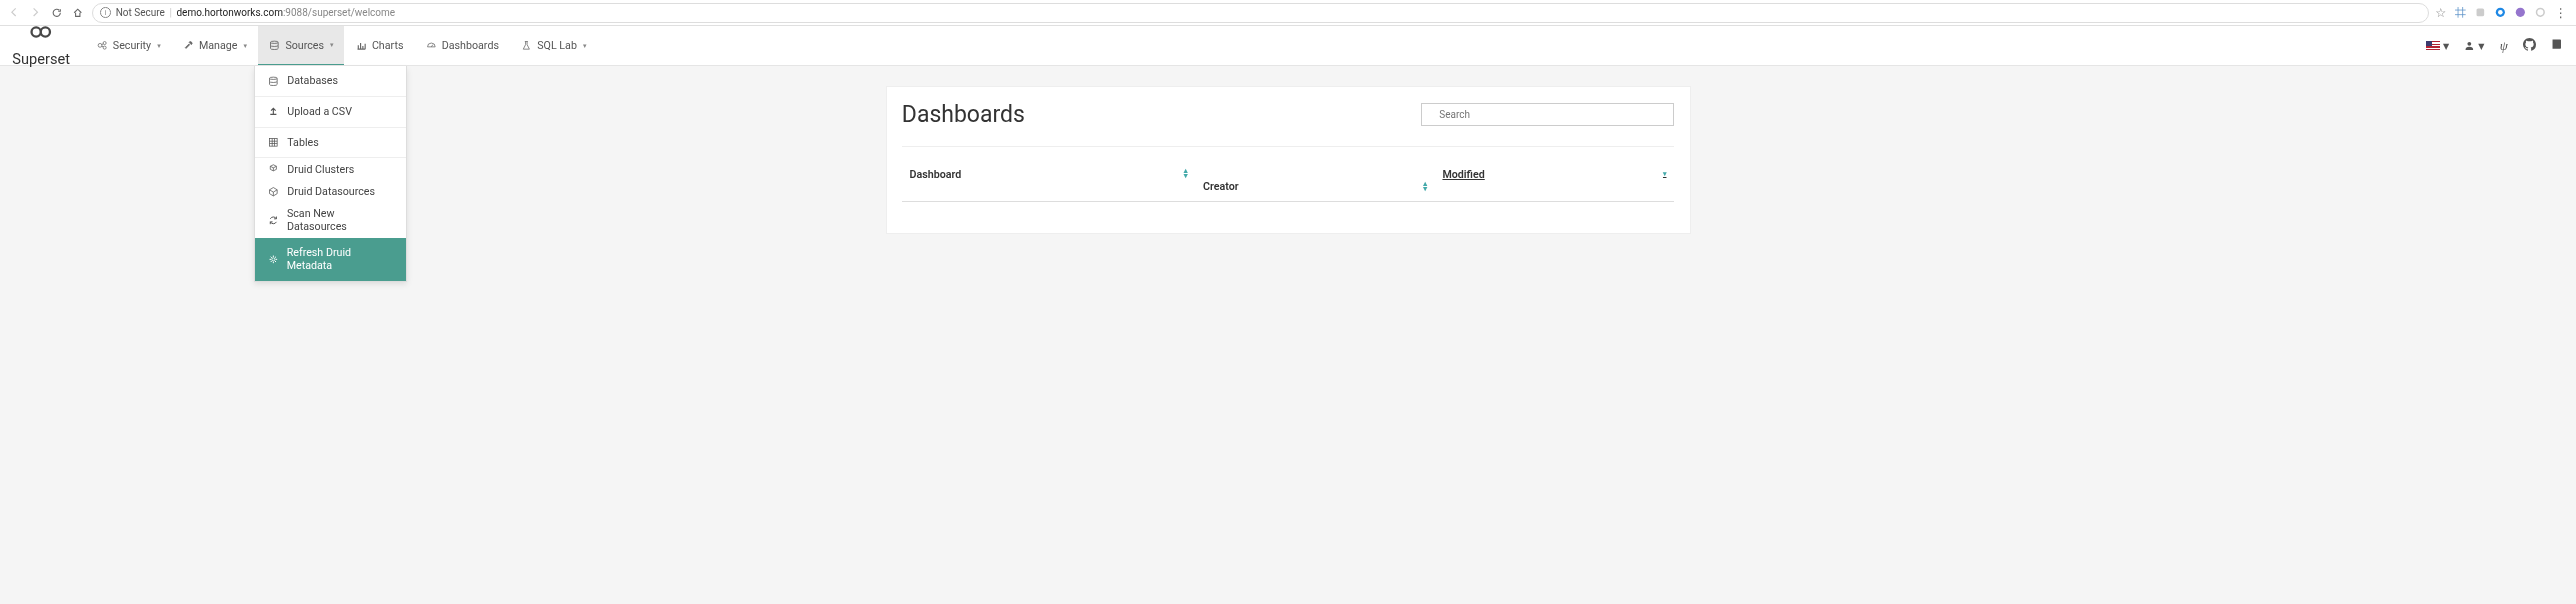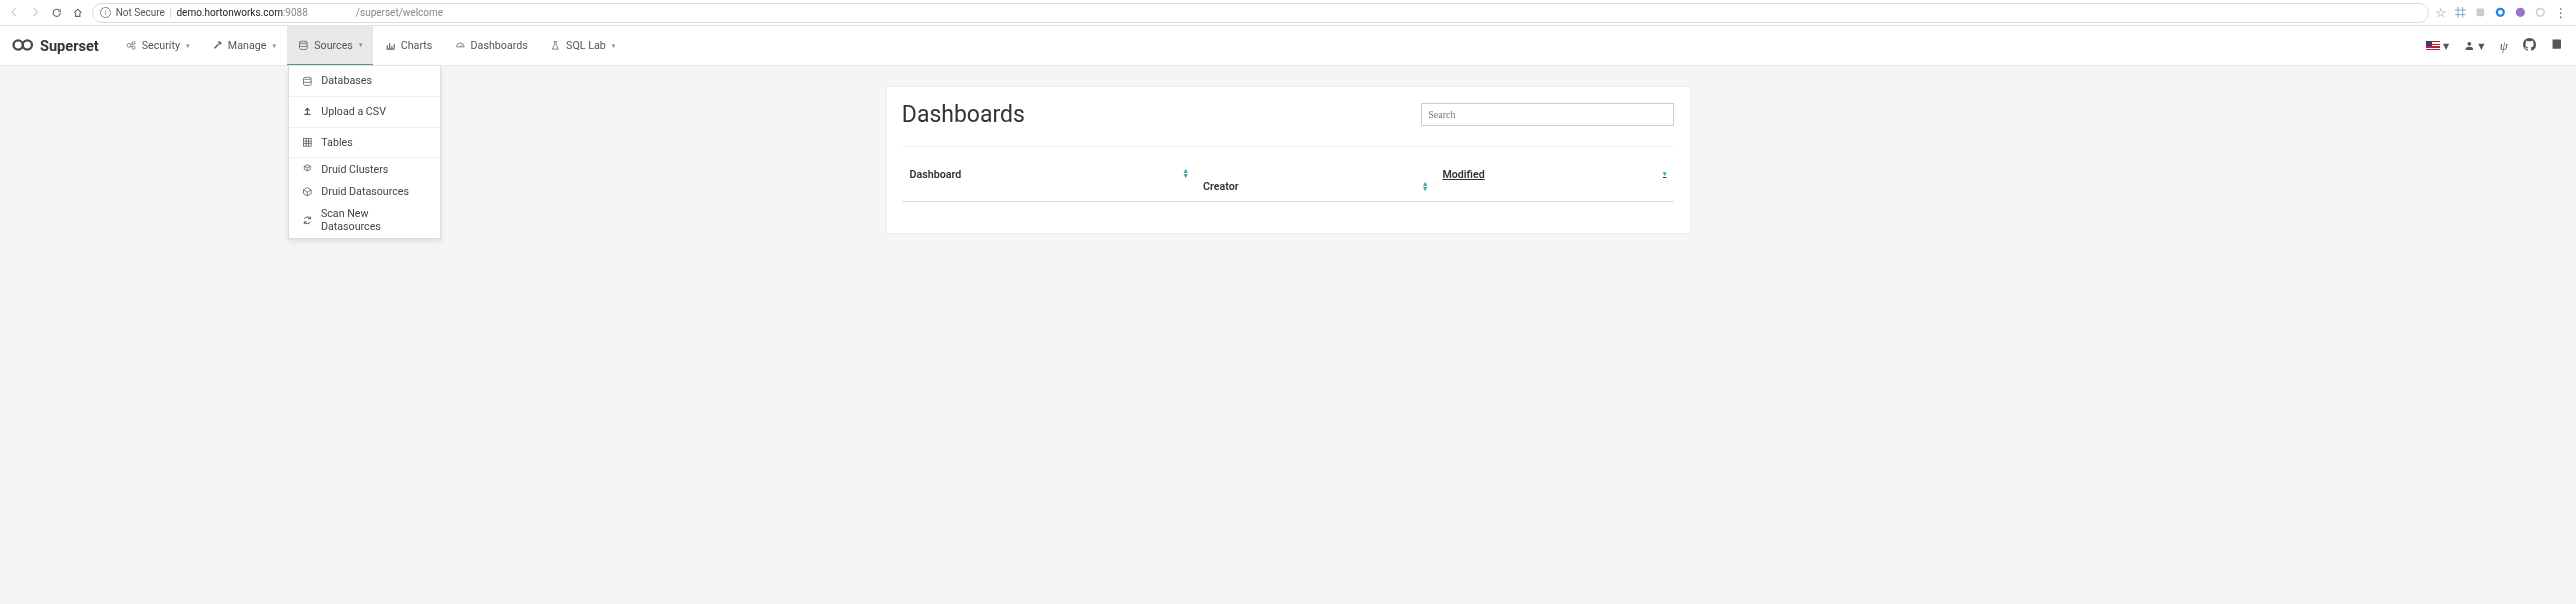--- a/index.html
+++ b/index.html
@@ -32,41 +32,42 @@
       height: 20px;
       padding: 0 7.7px;
       gap: 4.6px;
       font-size: 10px;
       color: #555;
     }
     .url-info-icon { width:10.7px; height:10.7px; border:0.8px solid #888; border-radius:50%; display:flex; align-items:center; justify-content:center; font-size:7px; color:#888; }
     .url-notsecure { color: #555; }
     .url-host { color: #222; text-align: right; }
     .url-port { color: #888; }
-    .url-path { color: #888; margin-left: 48px; }
+    .url-path { color: #888; }
     .browser-right { display:flex; align-items:center; gap:7.7px; padding-right:3.1px;}
     .ext-icon { width:12.3px; height:12.3px; display:flex; align-items:center; justify-content:center; }
     
     
     .navbar {
       background: #fff;
       height: 40px;
       display: flex;
       align-items: center;
       padding: 0 12.3px;
       border-bottom: 0.8px solid #e5e5e5;
     }
     .brand {
       display: flex;
       align-items: center;
       gap: 6.1px;
-      font-weight: 700;
+      font-weight: 400;
       font-size: 14.6px;
       color: #333;
       margin-right: 15.3px;
+      flex-direction: column;
     }
     .brand-logo { font-size: 17px; font-weight: bold; }
     .nav-items { display: flex; align-items: flex-end; height: 100%; }
     .nav-item {
       display: flex;
       align-items: center;
       gap: 4.6px;
       padding: 0 10.7px;
       height: 100%;
       color: #555;
@@ -81,21 +82,21 @@
     .nav-item .caret { font-size: 7px; color: #888; margin-left: 1.5px;}
     .nav-icon { width: 12.3px; display:flex; justify-content:center; }
     .navbar-right { margin-left: auto; display: flex; align-items: center; gap: 15.3px; color: #555; }
     .flag { width:14px; height:9.2px; background:linear-gradient(to bottom, #b22234 0%, #b22234 15%, #fff 15%, #fff 30%, #b22234 30%, #b22234 45%, #fff 45%, #fff 60%, #b22234 60%, #b22234 75%, #fff 75%, #fff 90%, #b22234 90%); position:relative;}
     .flag::before { content:''; position:absolute; top:0; left:0; width:6.1px; height:5.4px; background:#3c3b6e; }
     
     
     .dropdown {
       position: absolute;
       top: 66px;
-      left: 288px;
+      left: 254px;
       width: 153px;
       background: #fff;
       border: 0.8px solid #ddd;
       border-top: none;
       box-shadow: 0 3.1px 6.1px rgba(0,0,0,0.1);
       z-index: 100;
     }
     .dropdown-item {
       display: flex;
       align-items: center;
@@ -130,23 +131,22 @@
     }
     .page-title {
       font-size: 23px;
       font-weight: 400;
       color: #333;
     }
     .search-box {
       width: 253px;
       height: 23px;
       border: 0.8px solid #ccc;
-      padding: 0 6px;
+      padding: 0 17px;
       font-size: 10px;
-      font-family: Liberation Serif, serif;
     }
     .table-header {
       display: flex;
       border-bottom: 0.8px solid #ddd;
       border-top: 0.8px solid #eee;
       padding: 7.7px 0;
     }
     .th {
       display: flex;
       align-items: center;
@@ -367,20 +367,29 @@
     <span>Druid Datasources</span>
   </div>
   <div class="dropdown-item nobr">
     <span class="dd-icon">
       <svg width="10.7" height="10.7" viewBox="0 0 14 14">
           <path d="M3 5 A4.5 4.5 0 0 1 11 5 M11 9 A4.5 4.5 0 0 1 3 9 M11 2 V5 H8 M3 12 V9 H6" fill="none" stroke="#555" stroke-width="1.3"></path>
         </svg>
     </span>
     <span>Scan New Datasources</span>
   </div>
+  <div class="dropdown-item selected">
+    <span class="dd-icon">
+      <svg width="10.7" height="10.7" viewBox="0 0 14 14">
+          <circle cx="7" cy="7" r="2" fill="none" stroke="#fff"></circle>
+          <path d="M7 2 V4 M7 10 V12 M2 7 H4 M10 7 H12 M3.5 3.5 L5 5 M9 9 L10.5 10.5 M10.5 3.5 L9 5 M5 9 L3.5 10.5" stroke="#fff" stroke-width="1.3"></path>
+        </svg>
+    </span>
+    <span>Refresh Druid Metadata</span>
+  </div>
 </div>
 
 <div class="content">
   <div class="content-header">
     <div class="page-title">Dashboards</div>
     <input class="search-box" type="text" placeholder="Search" style="">
   </div>
   <div class="table-header">
     <div class="th th1">
       <span>Dashboard</span>

